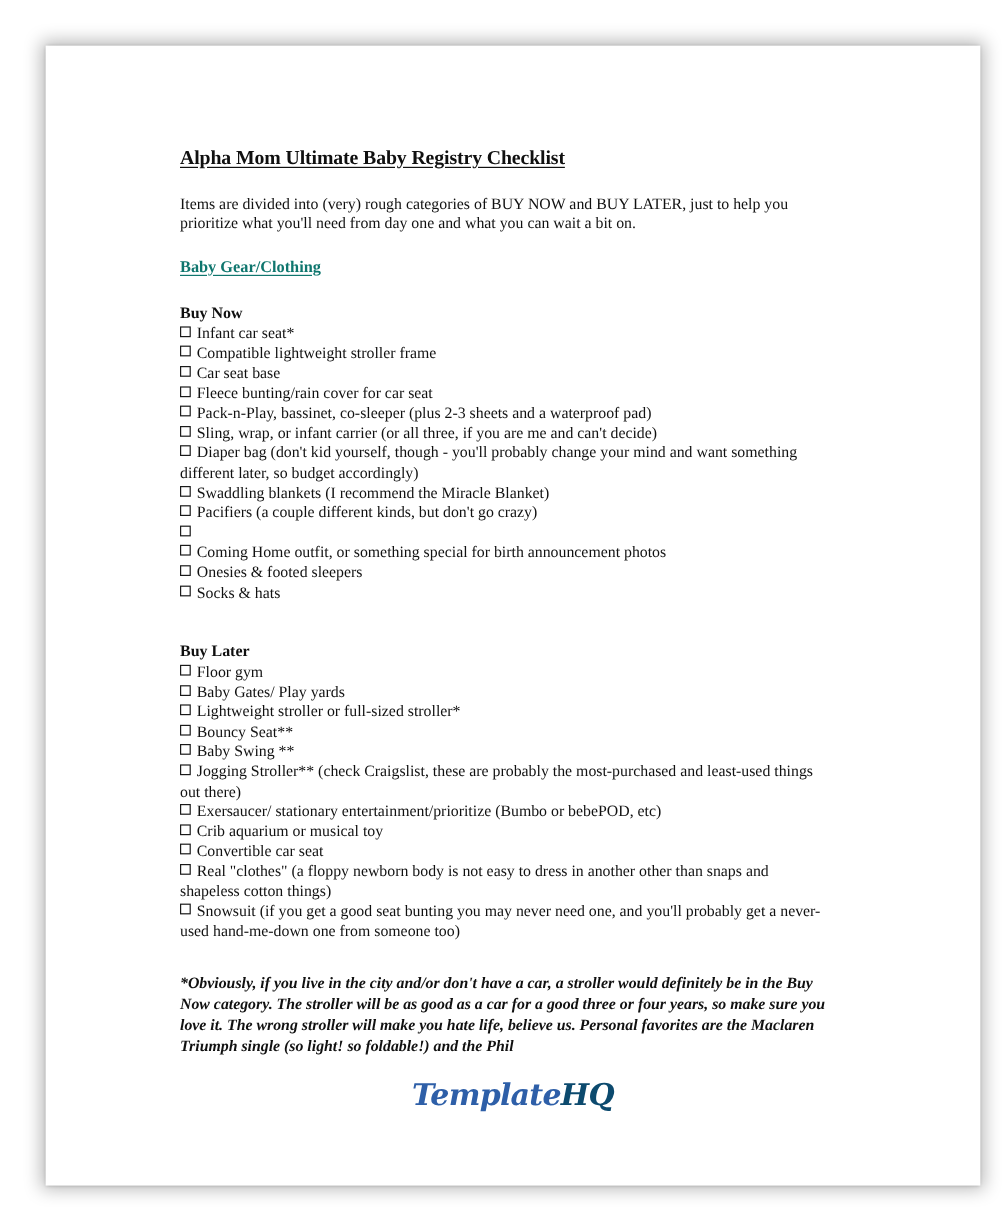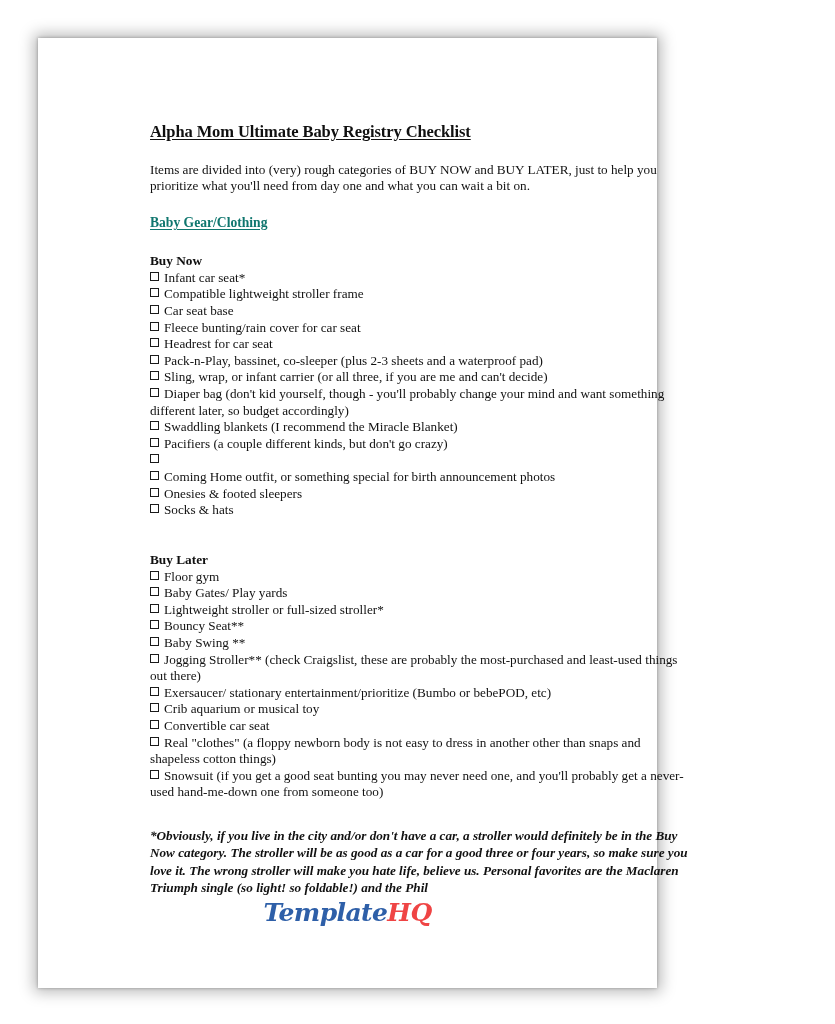--- a/index.html
+++ b/index.html
@@ -17,21 +17,21 @@
     position: relative;
     width: 835px;
     height: 1024px;
     background: #ffffff;
     overflow: hidden;
   }
   .paper {
     position: absolute;
     left: 38px;
     top: 38px;
-    width: 619px;
+    width: 779px;
     height: 950px;
     background: #ffffff;
     box-shadow: 0 0 14px 4px rgba(0,0,0,0.28), 0 0 3px 0 rgba(0,0,0,0.30);
   }
   .paper-inner {
     position: absolute;
     left: 112px;
     top: 84px;
     width: 540px;
   }
@@ -111,42 +111,41 @@
   .logo {
     display: inline-block;
     font-family: "DejaVu Serif", "Liberation Serif", serif;
     font-size: 25px;
     font-weight: bold;
     font-style: italic;
     letter-spacing: -0.6px;
     line-height: 1;
   }
   .logo .tpl { color: #2E5FA8; }
-  .logo .hq  { color: #ef4444; }
+  .logo .hq  { color: #0c4a6e; }
 </style>
 </head>
 <body>
 
 <div class="page-canvas">
   <div class="paper">
     <div class="paper-inner">
 
       <h1 class="doc-title">Alpha Mom Ultimate Baby Registry Checklist</h1>
 
       <p class="intro">Items are divided into (very) rough categories of BUY NOW and BUY LATER, just to help you prioritize what you'll need from day one and what you can wait a bit on.</p>
 
       <h2 class="section-heading">Baby Gear/Clothing</h2>
 
       <h3 class="sublist-heading">Buy Now</h3>
       <ul class="check-list">
         <li class="check-item"><span class="cbox"></span><span>Infant car seat*</span></li>
         <li class="check-item"><span class="cbox"></span><span>Compatible lightweight stroller frame</span></li>
         <li class="check-item"><span class="cbox"></span><span>Car seat base</span></li>
         <li class="check-item"><span class="cbox"></span><span>Fleece bunting/rain cover for car seat</span></li>
-        <li class="check-item"><span class="cbox"></span><span>Headrest for car seat</span></li>
         <li class="check-item"><span class="cbox"></span><span>Pack-n-Play, bassinet, co-sleeper (plus 2-3 sheets and a waterproof pad)</span></li>
         <li class="check-item"><span class="cbox"></span><span>Sling, wrap, or infant carrier (or all three, if you are me and can't decide)</span></li>
         <li class="check-item"><span class="cbox"></span><span>Diaper bag (don't kid yourself, though - you'll probably change your mind and want something different later, so budget accordingly)</span></li>
         <li class="check-item"><span class="cbox"></span><span>Swaddling blankets (I recommend the Miracle Blanket)</span></li>
         <li class="check-item"><span class="cbox"></span><span>Pacifiers (a couple different kinds, but don't go crazy)</span></li>
         <li class="check-item"><span class="cbox"></span></li>
         <li class="check-item"><span class="cbox"></span><span>Coming Home outfit, or something special for birth announcement photos</span></li>
         <li class="check-item"><span class="cbox"></span><span>Onesies &amp; footed sleepers</span></li>
         <li class="check-item"><span class="cbox"></span><span>Socks &amp; hats</span></li>
       </ul>

